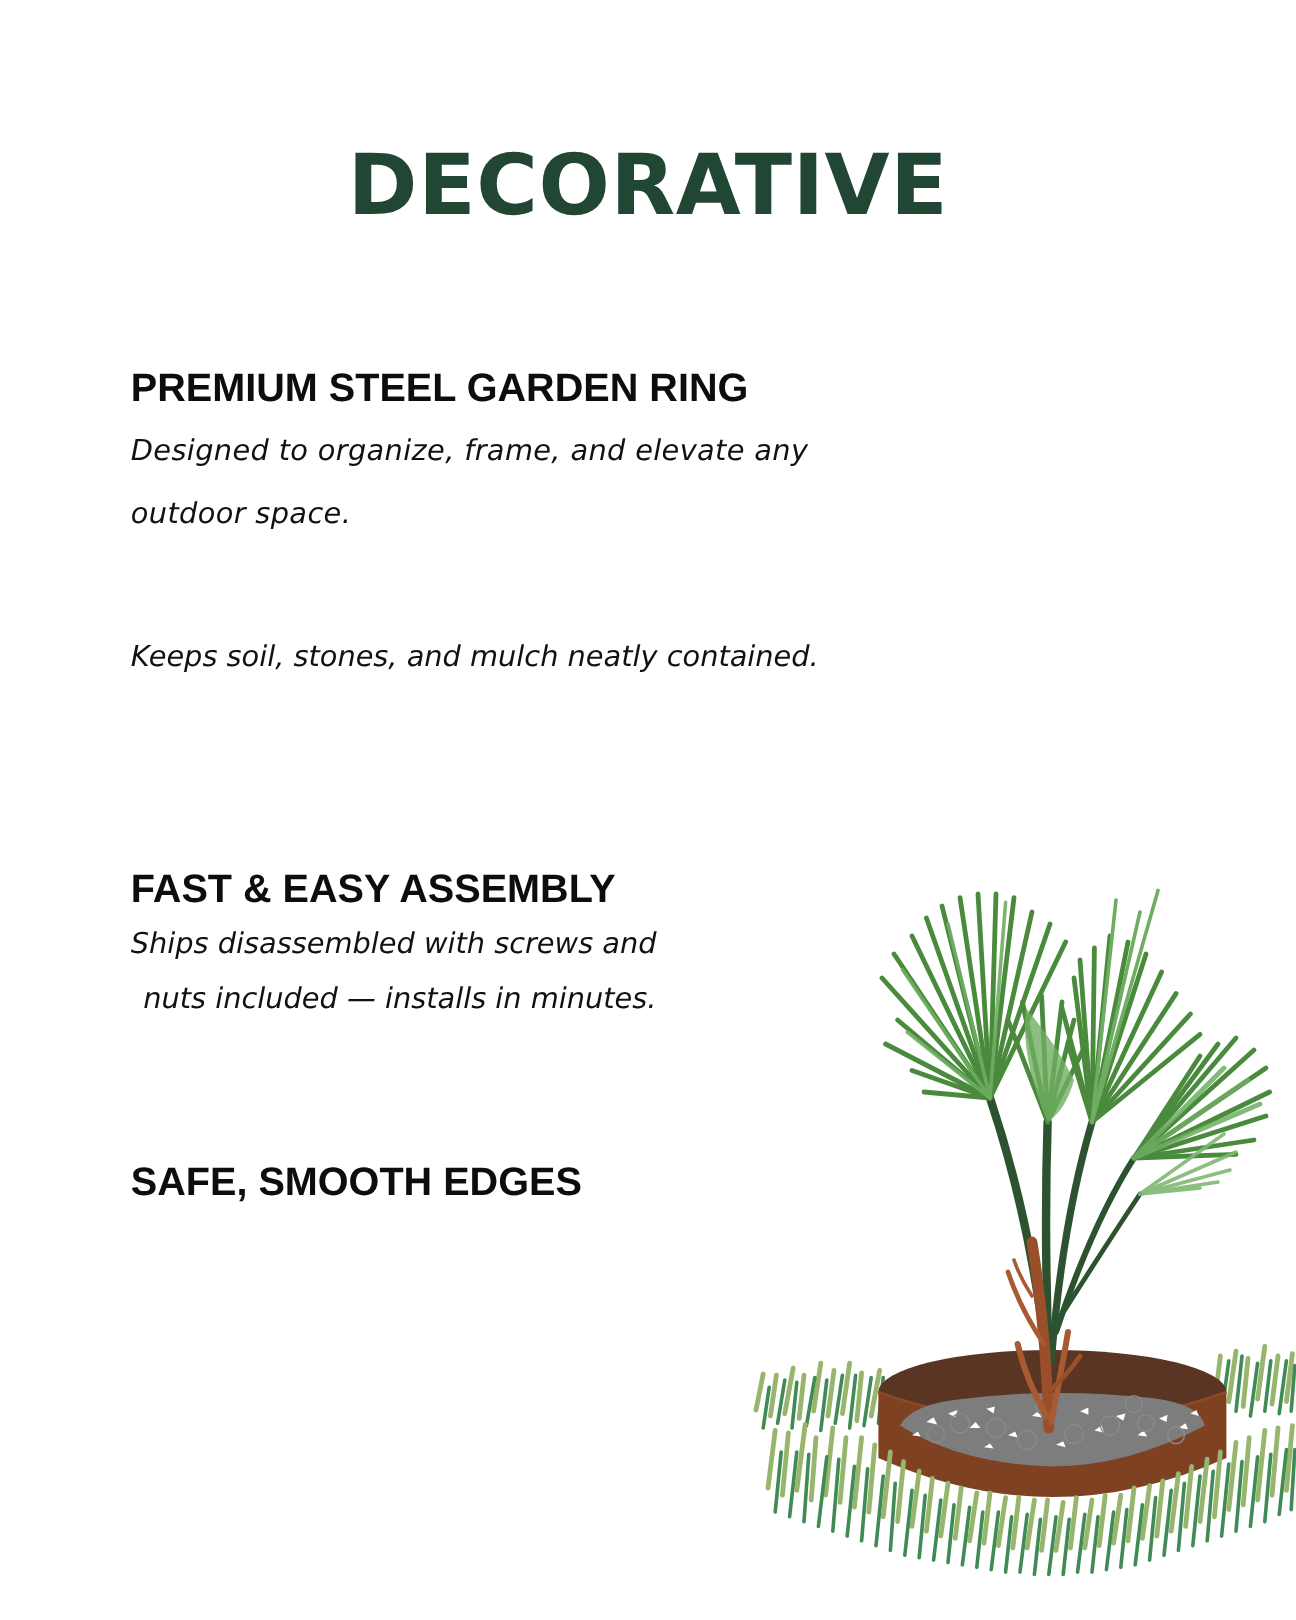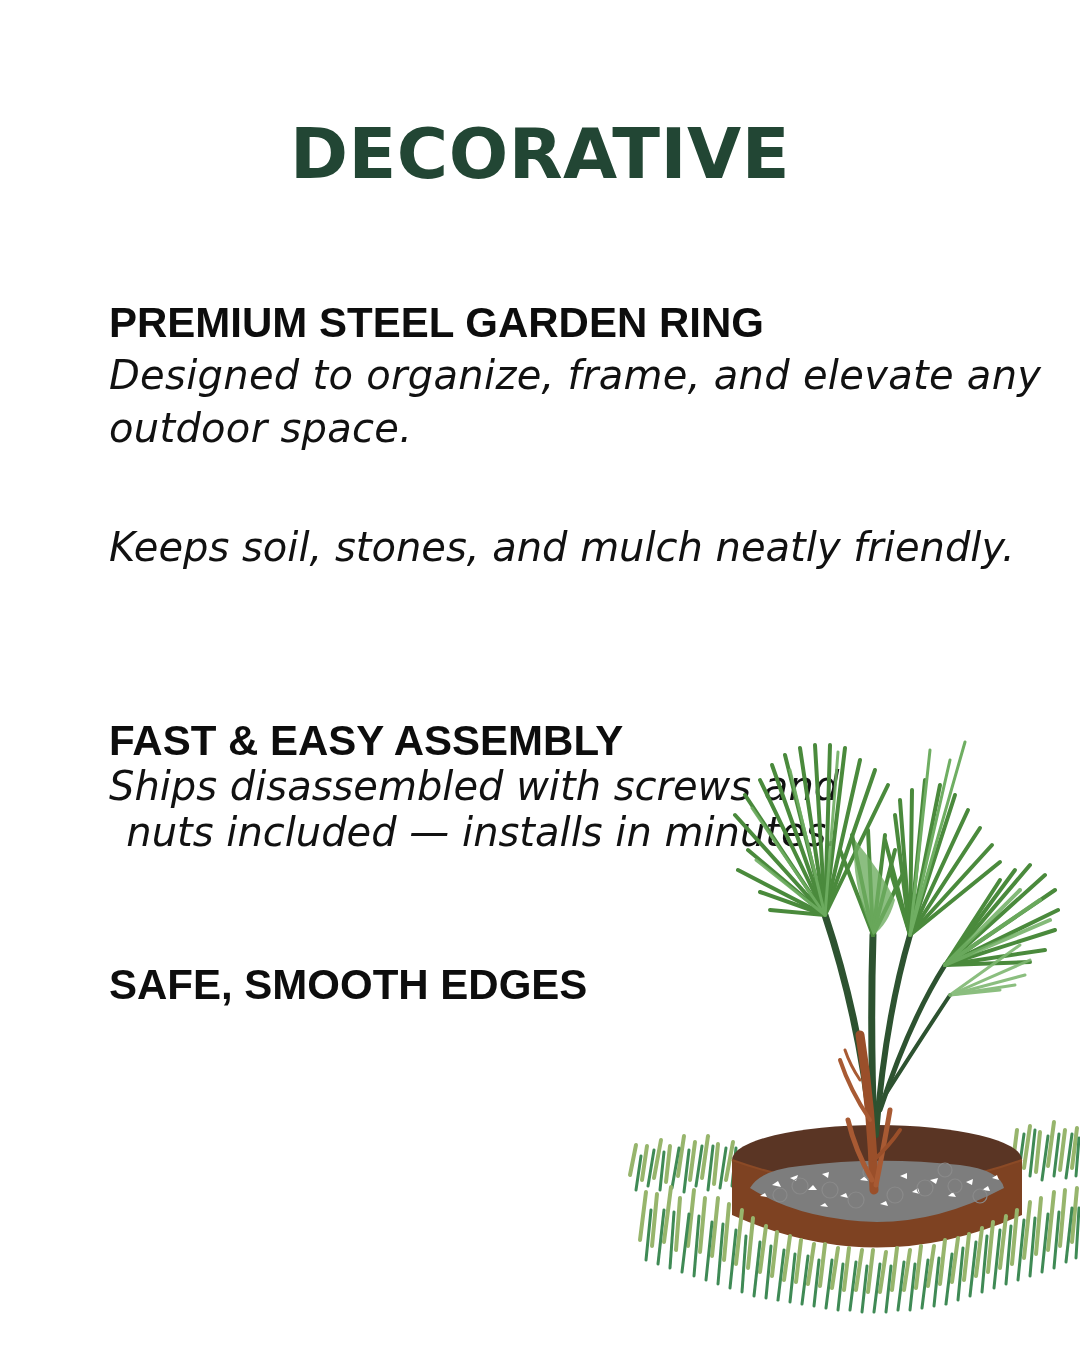--- a/index.html
+++ b/index.html
@@ -28,31 +28,31 @@
       color: #224634;
       margin: 0;
     }
     .feature {
       position: absolute;
       left: 109px;
     }
     .feature-title {
       font-family: "Liberation Sans", "DejaVu Sans", sans-serif;
       font-weight: bold;
-      font-size: 42px;
+      font-size: 33px;
       line-height: 40px;
       color: #0d0d0d;
       margin: 0;
       letter-spacing: 0px;
     }
     .feature-desc {
       font-family: "DejaVu Sans", "Liberation Sans", sans-serif;
       font-style: italic;
       font-weight: normal;
-      font-size: 40px;
+      font-size: 24px;
       color: #111111;
       margin: 0;
       white-space: pre-line;
     }
     #f1 { top: 303px; }
     #f1 .feature-desc { line-height: 53px; margin-top: 6px; letter-spacing: 0.3px; }
     #f2 { top: 524px; }
     #f2 .feature-desc { line-height: 46px; margin-top: 0px; }
     #f3 { top: 721px; }
     #f3 .feature-desc { line-height: 46px; margin-top: 2px; text-align: right; }
@@ -77,21 +77,21 @@
 
 <h1 class="page-title">DECORATIVE</h1>
 
 <section class="feature" id="f1">
   <h2 class="feature-title">PREMIUM STEEL GARDEN RING</h2>
   <p class="feature-desc">Designed to organize, frame, and elevate any
 outdoor space.</p>
 </section>
 
 <section class="feature" id="f2">
-  <p class="feature-desc">Keeps soil, stones, and mulch neatly friendly.</p>
+  <p class="feature-desc">Keeps soil, stones, and mulch neatly contained.</p>
 </section>
 
 <section class="feature" id="f3">
   <h2 class="feature-title">FAST &amp; EASY ASSEMBLY</h2>
   <p class="feature-desc">Ships disassembled with screws and
 nuts included — installs in minutes.</p>
 </section>
 
 <section class="feature" id="f4">
   <h2 class="feature-title">SAFE, SMOOTH EDGES</h2>

